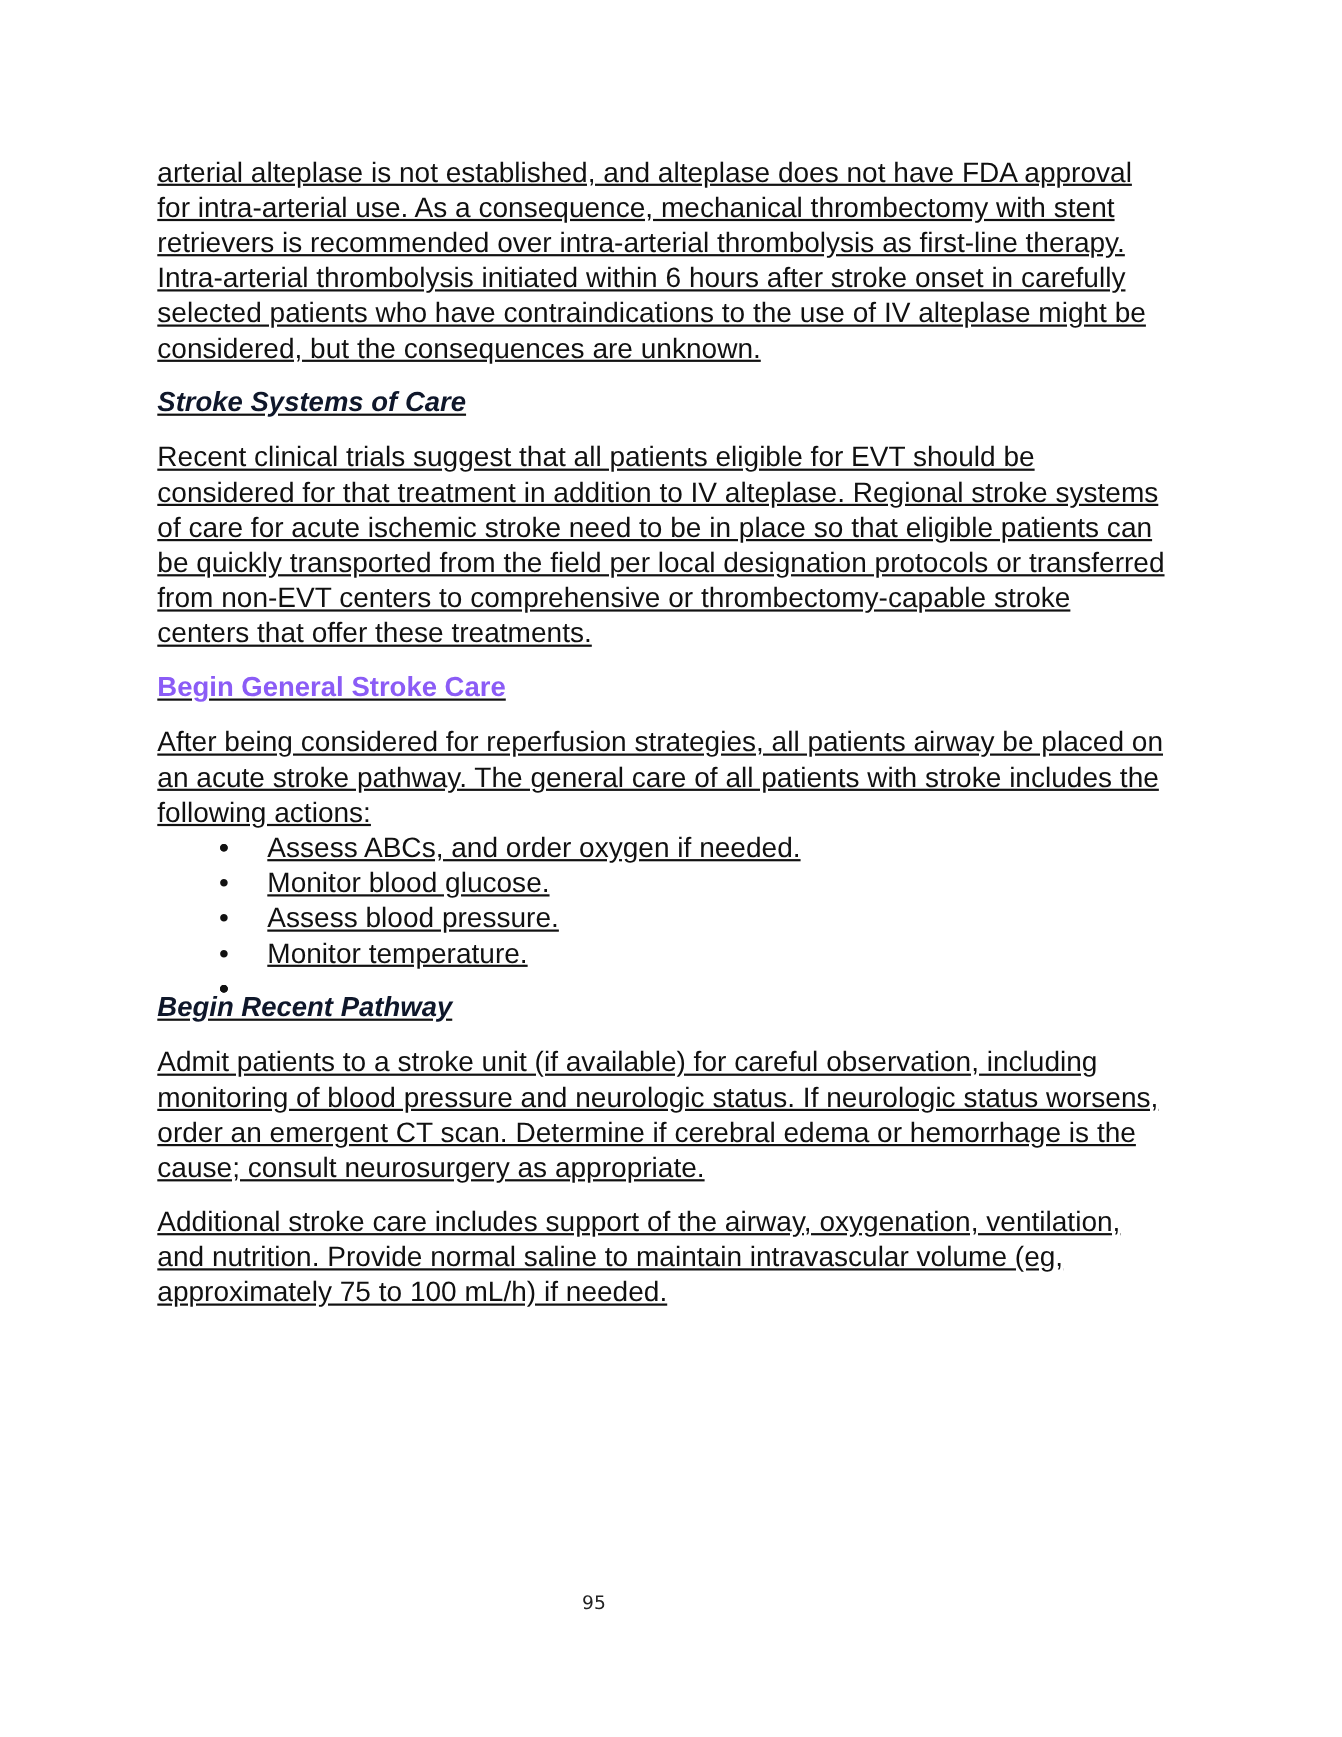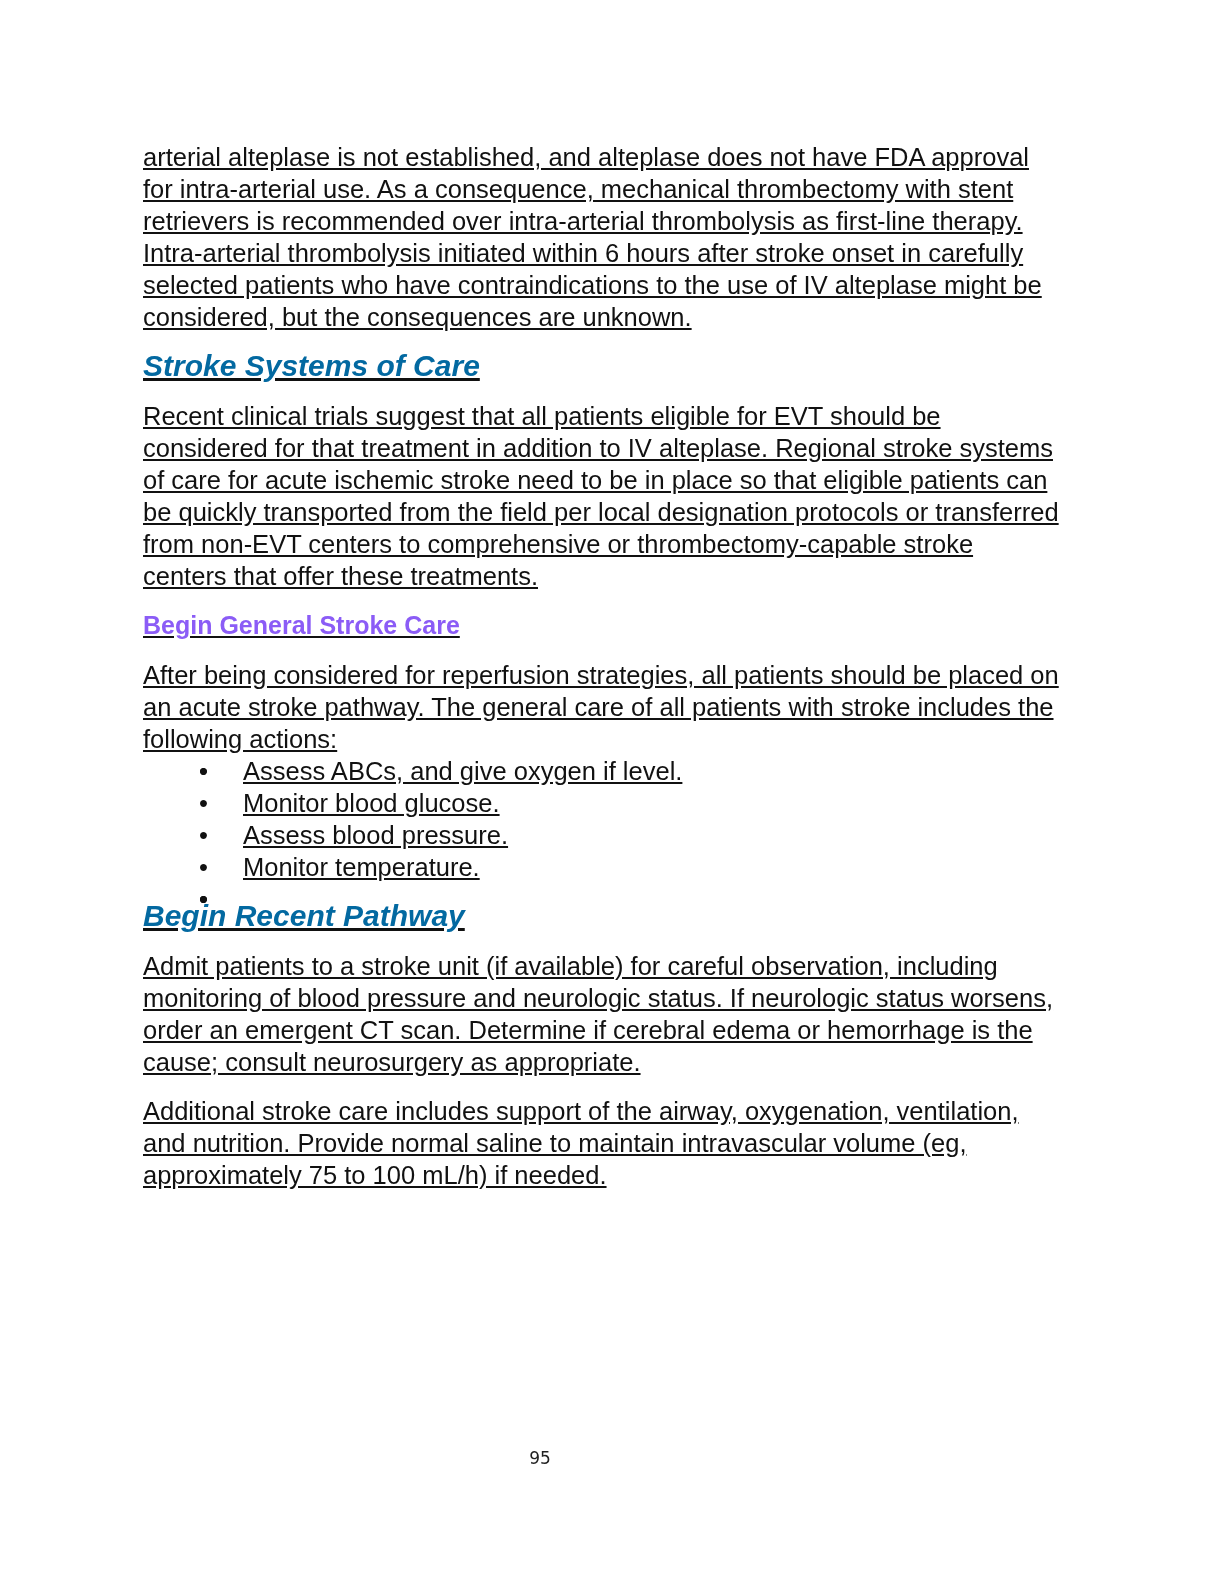--- a/index.html
+++ b/index.html
@@ -24,22 +24,22 @@
       color: #111111;
       text-decoration: underline;
     }
     p {
       margin: 0;
     }
     .para { margin-bottom: 17px; }
     .red-heading {
       font-weight: bold;
       font-style: italic;
-      color: #0369a1;
-      font-size: 30px;
+      color: #0f172a;
+      font-size: 25px;
       line-height: 32px;
       margin: 0 0 18px 0;
     }
     .black-heading {
       font-weight: bold;
       color: #8b5cf6;
       font-size: 25px;
       line-height: 32px;
       margin: 0 0 18px 0;
     }
@@ -72,25 +72,25 @@
 <body>
 
 <div class="page">
 
   <p class="para">arterial alteplase is not established, and alteplase does not have FDA approval for intra-arterial use. As a consequence, mechanical thrombectomy with stent retrievers is recommended over intra-arterial thrombolysis as first-line therapy. Intra-arterial thrombolysis initiated within 6 hours after stroke onset in carefully selected patients who have contraindications to the use of IV alteplase might be considered, but the consequences are unknown.</p>
 
   <h2 class="red-heading">Stroke Systems of Care</h2>
   <p class="para">Recent clinical trials suggest that all patients eligible for EVT should be considered for that treatment in addition to IV alteplase. Regional stroke systems of care for acute ischemic stroke need to be in place so that eligible patients can be quickly transported from the field per local designation protocols or transferred from non-EVT centers to comprehensive or thrombectomy-capable stroke centers that offer these treatments.</p>
 
   <h2 class="black-heading">Begin General Stroke Care</h2>
-  <p>After being considered for reperfusion strategies, all patients should be placed on an acute stroke pathway. The general care of all patients with stroke includes the following actions:</p>
+  <p>After being considered for reperfusion strategies, all patients airway be placed on an acute stroke pathway. The general care of all patients with stroke includes the following actions:</p>
 
   <ul class="bullets">
     <li><span class="bullet">•</span></li>
-    <li><span class="bullet">•</span><span>Assess ABCs, and give oxygen if level.</span></li>
+    <li><span class="bullet">•</span><span>Assess ABCs, and order oxygen if needed.</span></li>
     <li><span class="bullet">•</span><span>Monitor blood glucose.</span></li>
     <li><span class="bullet">•</span><span>Assess blood pressure.</span></li>
     <li><span class="bullet">•</span><span>Monitor temperature.</span></li>
     <li><span class="bullet">•</span></li>
     <li><span class="bullet">•</span></li>
     <li><span class="bullet">•</span></li>
   </ul>
 
   <h2 class="red-heading">Begin Recent Pathway</h2>
   <p class="para">Admit patients to a stroke unit (if available) for careful observation, including monitoring of blood pressure and neurologic status. If neurologic status worsens, order an emergent CT scan. Determine if cerebral edema or hemorrhage is the cause; consult neurosurgery as appropriate.</p>

